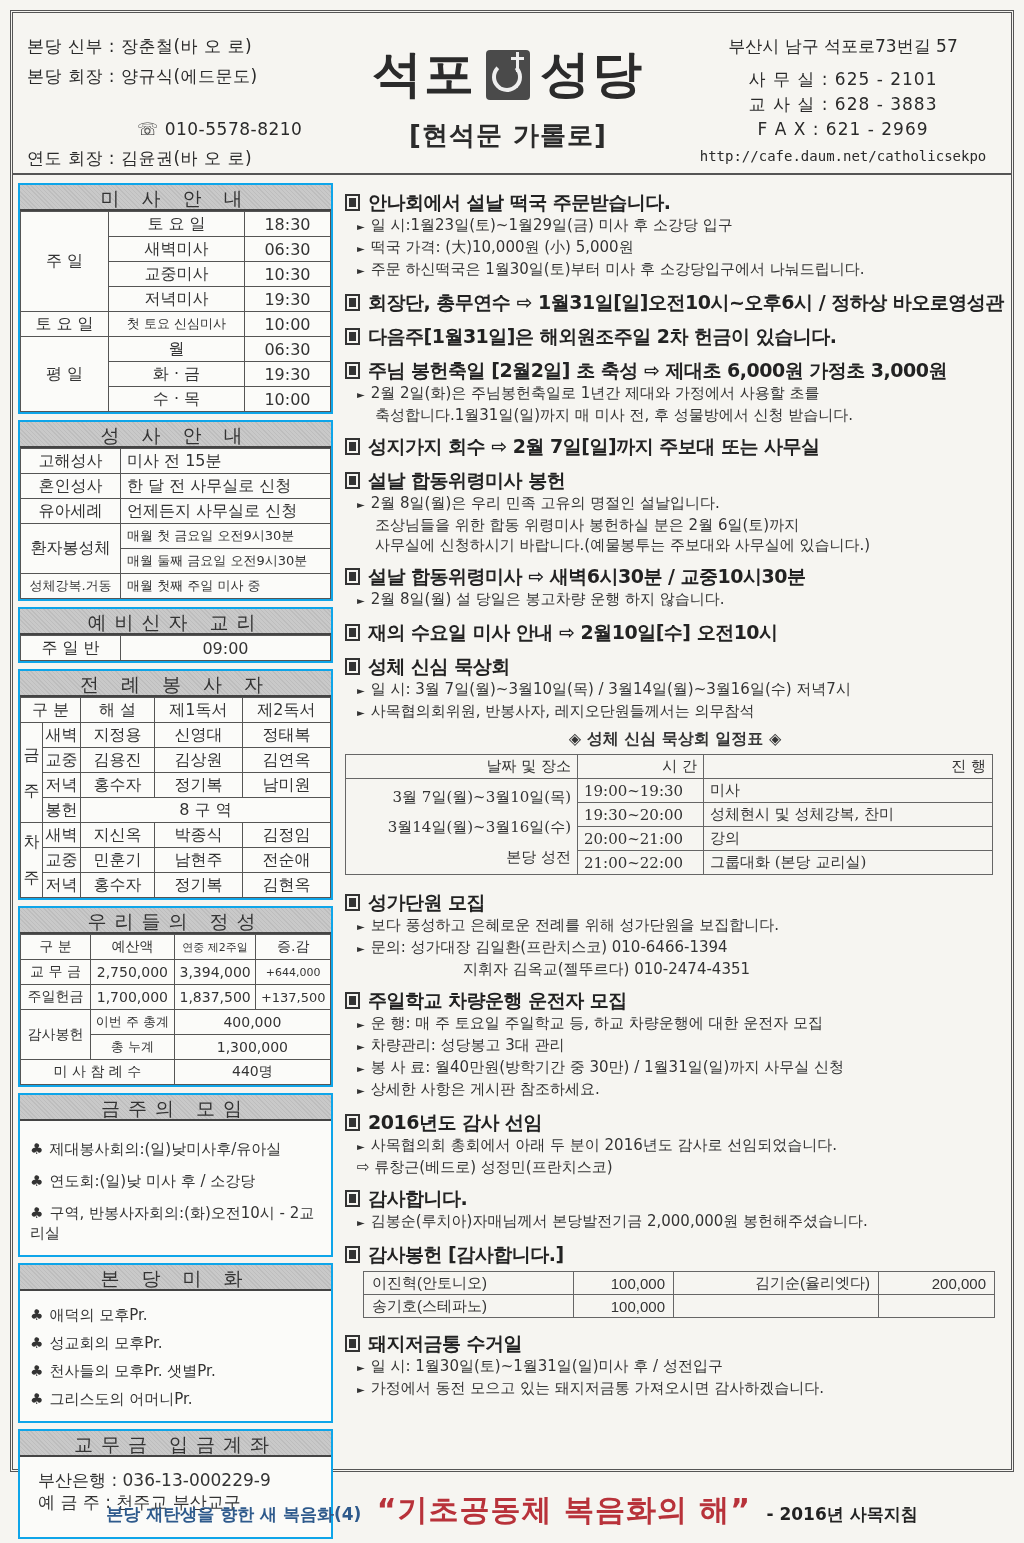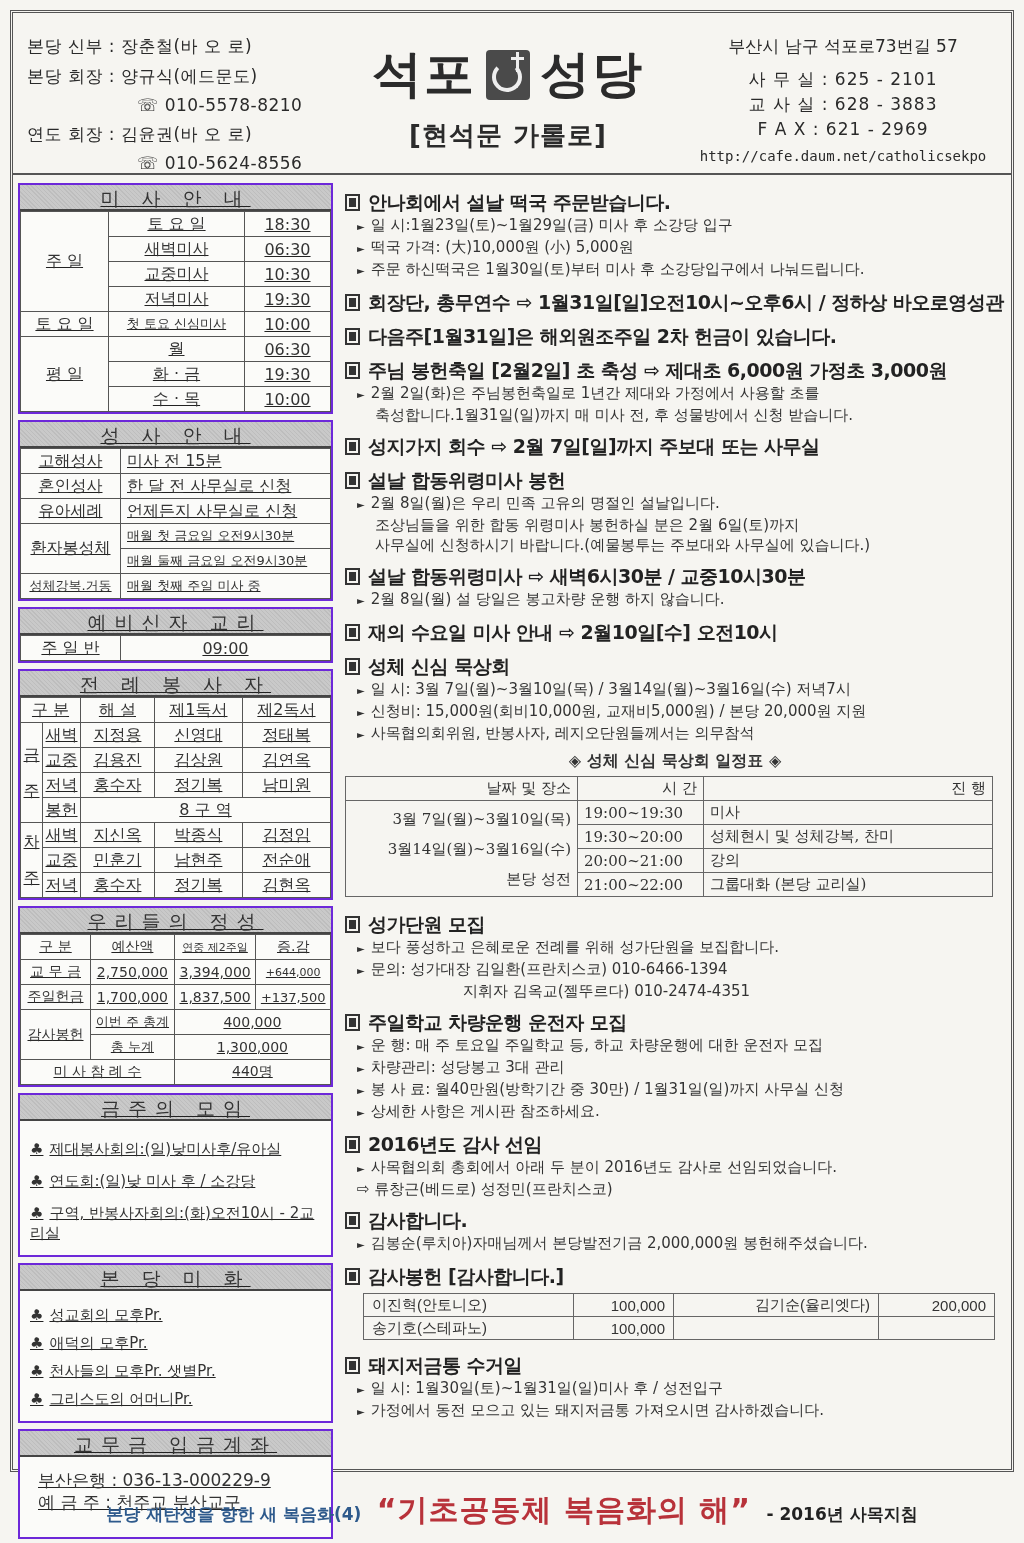--- a/index.html
+++ b/index.html
@@ -4,36 +4,36 @@
 <style>
   * { box-sizing: border-box; margin: 0; padding: 0; }
   html, body { width: 1024px; height: 1543px; background: #f6f5f1; overflow: hidden; }
   body { font-family: "DejaVu Sans", "Liberation Sans", sans-serif; color: #222; position: relative; }
 
   .page { position: absolute; left: 10px; top: 10px; width: 1004px; height: 1462px; border: 3px double #555; }
 
   
   .header { position: absolute; left: 0; top: 0; width: 998px; height: 162px; border-bottom: 2px solid #555; }
   .hdr-left { position: absolute; left: 14px; top: 18px; font-size: 17px; line-height: 30px; color: #2a2a2a; letter-spacing: 0.5px; }
-  .hdr-left .phone { padding-left: 110px; line-height: 28px; }
+  .hdr-left .phone { padding-left: 110px; line-height: 28px; margin-top: 24px; }
   .hdr-center { position: absolute; left: 345px; top: 28px; width: 300px; text-align: center; }
   .church-name { font-size: 50px; font-weight: bold; letter-spacing: 2px; color: #2b2b2b; display: flex; align-items: center; justify-content: center; gap: 10px; }
   .logo { width: 44px; height: 50px; background: #4a4a4a; border-radius: 4px; position: relative; display: inline-block; }
   .logo .ring { position: absolute; left: 6px; top: 12px; width: 30px; height: 30px; border: 4px solid #eee; border-radius: 50%; border-top-color: transparent; }
   .logo .cross-v { position: absolute; left: 30px; top: 2px; width: 3px; height: 20px; background: #eee; }
   .logo .cross-h { position: absolute; left: 25px; top: 7px; width: 13px; height: 3px; background: #eee; }
   .subtitle { font-size: 26px; font-weight: bold; margin-top: 10px; color: #2b2b2b; letter-spacing: 1px; }
   .hdr-right { position: absolute; left: 680px; top: 18px; width: 300px; text-align: center; font-size: 17px; color: #2a2a2a; }
   .hdr-right .addr { line-height: 30px; margin-bottom: 6px; }
   .hdr-right .tel { line-height: 25px; letter-spacing: 1px; }
   .hdr-right .url { font-family: "DejaVu Sans Mono", monospace; font-size: 14px; margin-top: 6px; }
 
   
   .left-col { position: absolute; left: 5px; top: 170px; width: 315px; }
-  .box { border: 2px solid #6d28d9; margin-bottom: 6px; background: #fbfbf9; text-decoration: underline; }
+  .box { border: 2px solid #0ea5e9; margin-bottom: 6px; background: #fbfbf9; }
   .box-title { background: #c9c9c9; background-image: repeating-linear-gradient(45deg, rgba(0,0,0,0.06) 0 1px, transparent 1px 3px); text-align: center; font-size: 19px; letter-spacing: 8px; border-bottom: 2px solid #444; height: 26px; line-height: 26px; color: #333; }
   table.grid { width: 100%; border-collapse: collapse; font-size: 16px; color: #333; }
   table.grid td { border: 1px solid #555; text-align: center; height: 25px; padding: 0 2px; }
   table.grid td.small { font-size: 13px; }
   table.grid td.xsmall { font-size: 11px; }
   table.grid td.left { text-align: left; padding-left: 6px; }
   .list-box { padding: 10px 10px 8px 10px; font-size: 15px; line-height: 28px; color: #333; }
   .list-box .club { margin-right: 6px; }
   .acct { padding: 12px 18px; font-size: 17px; line-height: 22px; color: #333; }
 
@@ -286,22 +286,22 @@
       <div class="list-box" style="height:134px;line-height:20px">
         <div style="margin:8px 0 12px"><span class="club">♣</span><span>제대봉사회의:(일)낮미사후/유아실</span></div>
         <div style="margin-bottom:12px"><span class="club">♣</span><span>연도회:(일)낮 미사 후 / 소강당</span></div>
         <div><span class="club">♣</span><span>구역, 반봉사자회의:(화)오전10시 - 2교리실</span></div>
       </div>
     </div>
 
     <div class="box">
       <div class="box-title">본 당 미 화</div>
       <div class="list-box" style="height:130px">
+        <div><span class="club">♣</span><span>애덕의 모후Pr.</span></div>
         <div><span class="club">♣</span><span>성교회의 모후Pr.</span></div>
-        <div><span class="club">♣</span><span>애덕의 모후Pr.</span></div>
         <div><span class="club">♣</span><span>천사들의 모후Pr.  샛별Pr.</span></div>
         <div><span class="club">♣</span><span>그리스도의 어머니Pr.</span></div>
       </div>
     </div>
 
     <div class="box">
       <div class="box-title">교무금 입금계좌</div>
       <div class="acct" style="height:80px">
         <div>부산은행 : 036-13-000229-9</div>
         <div>예 금 주 : 천주교 부산교구</div>
@@ -375,21 +375,20 @@
           <span>재의 수요일 미사 안내 ⇨ 2월10일[수] 오전10시</span>
         </div>
     </div>
 
     <div class="notice">
       <div class="n-title">
           <span class="sq"></span>
           <span>성체 신심 묵상회</span>
         </div>
       <div class="n-line"><span class="tri">►</span><span>일   시: 3월 7일(월)~3월10일(목) / 3월14일(월)~3월16일(수) 저녁7시</span></div>
-      <div class="n-line"><span class="tri">►</span><span>신청비: 15,000원(회비10,000원, 교재비5,000원) / 본당 20,000원 지원</span></div>
       <div class="n-line"><span class="tri">►</span><span>사목협의회위원, 반봉사자, 레지오단원들께서는  의무참석</span></div>
       <div class="sched-title">◈ 성체 신심 묵상회 일정표 ◈</div>
       <table class="sched">
         <tbody>
             <tr>
               <td class="c" style="width:232px">날짜 및 장소</td>
               <td class="c" style="width:126px">시   간</td>
               <td class="c">진   행</td>
             </tr>
         <tr>

